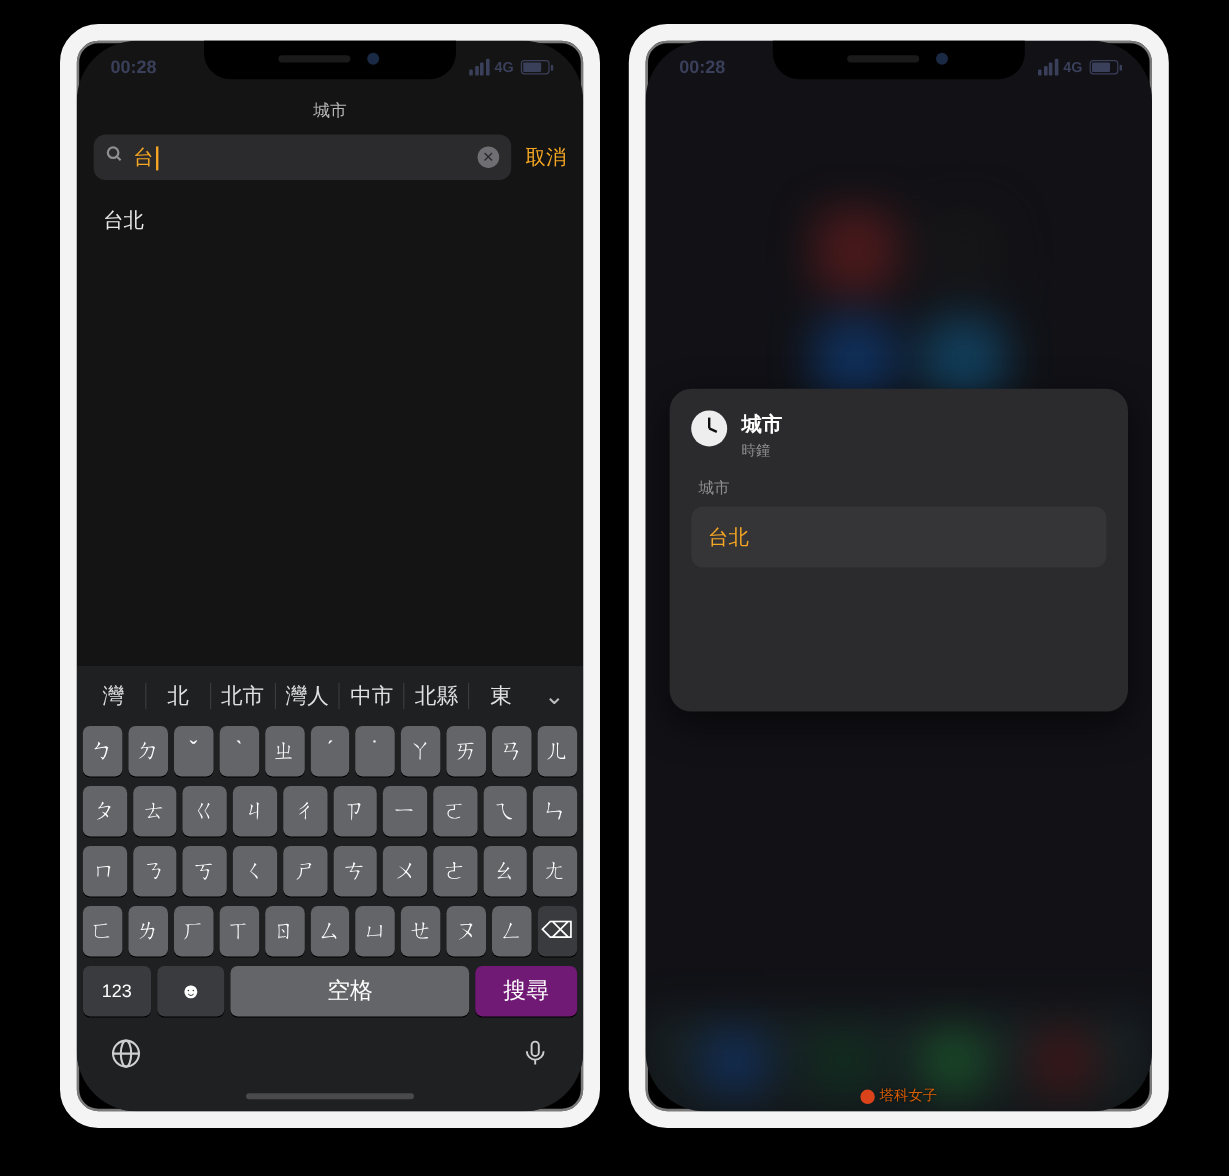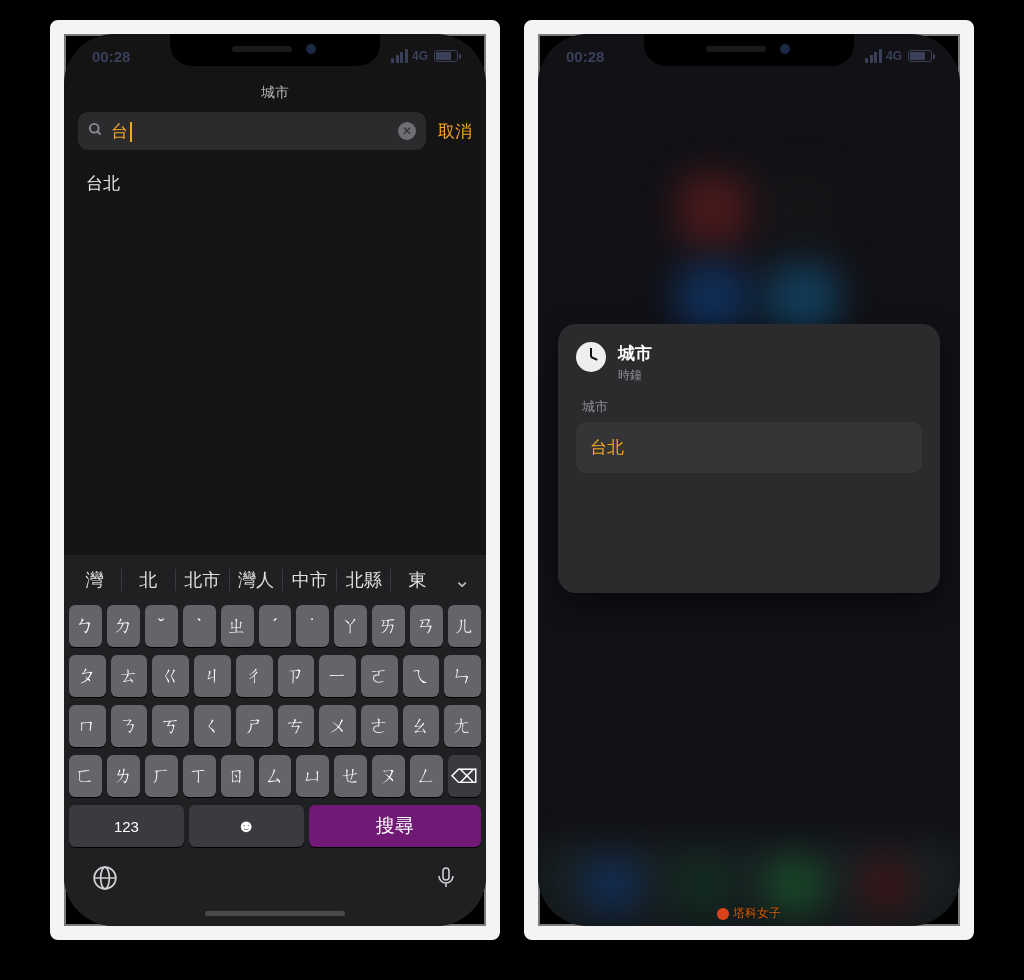--- a/index.html
+++ b/index.html
@@ -2,21 +2,21 @@
 <html><head>
 <meta charset="utf-8">
 <style>
   * { box-sizing: border-box; margin: 0; padding: 0; font-family: -apple-system, "Helvetica Neue", Arial, sans-serif; }
   body { background: #000; width: 1024px; height: 980px; position: relative; overflow: hidden; }
   .stage { display: flex; gap: 24px; justify-content: center; padding-top: 20px; }
 
   .phone {
     width: 450px; height: 920px;
     border: 14px solid #f4f4f4;
-    border-radius: 8px;
+    border-radius: 32px;
     background: #000;
     position: relative;
     overflow: hidden;
     box-shadow: inset 0 0 0 2px #7a7a7a;
   }
   .notch {
     position: absolute; top: -2px; left: 50%; transform: translateX(-50%);
     width: 210px; height: 34px; background: #000;
     border-bottom-left-radius: 22px; border-bottom-right-radius: 22px;
     z-index: 50;
@@ -204,20 +204,21 @@
             <div class="key">ㄙ</div>
             <div class="key">ㄩ</div>
             <div class="key">ㄝ</div>
             <div class="key">ㄡ</div>
             <div class="key">ㄥ</div>
             <div class="key dark">⌫</div>
           </div>
           <div class="krow">
             <div class="key dark small">123</div>
             <div class="key dark emoji">☻</div>
+            <div class="key wide">空格</div>
             <div class="key blue" style="flex:1.8">搜尋</div>
           </div>
           <div class="kb-bottom">
             <span>
               <svg width="26" height="26" viewBox="0 0 24 24" fill="none" stroke="currentColor" stroke-width="1.6">
                   <circle cx="12" cy="12" r="10"></circle>
                   <ellipse cx="12" cy="12" rx="4" ry="10"></ellipse>
                   <line x1="2" y1="12" x2="22" y2="12"></line>
                 </svg>
             </span>

